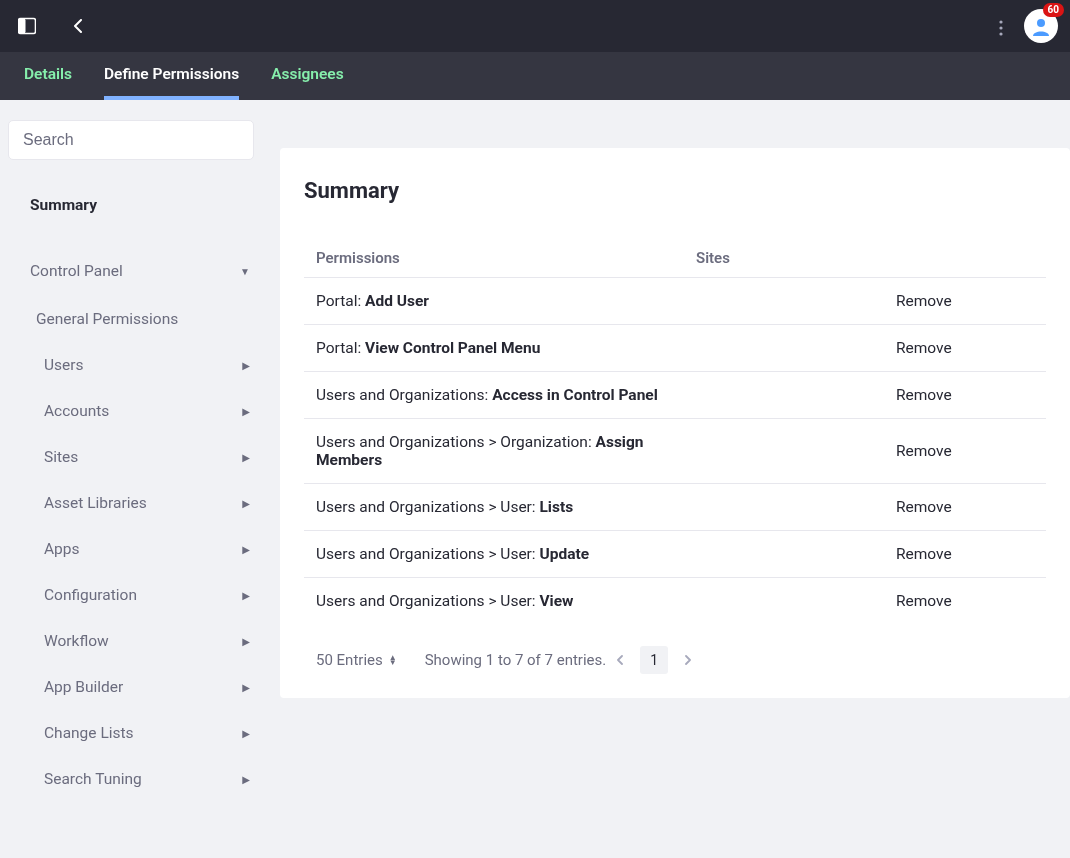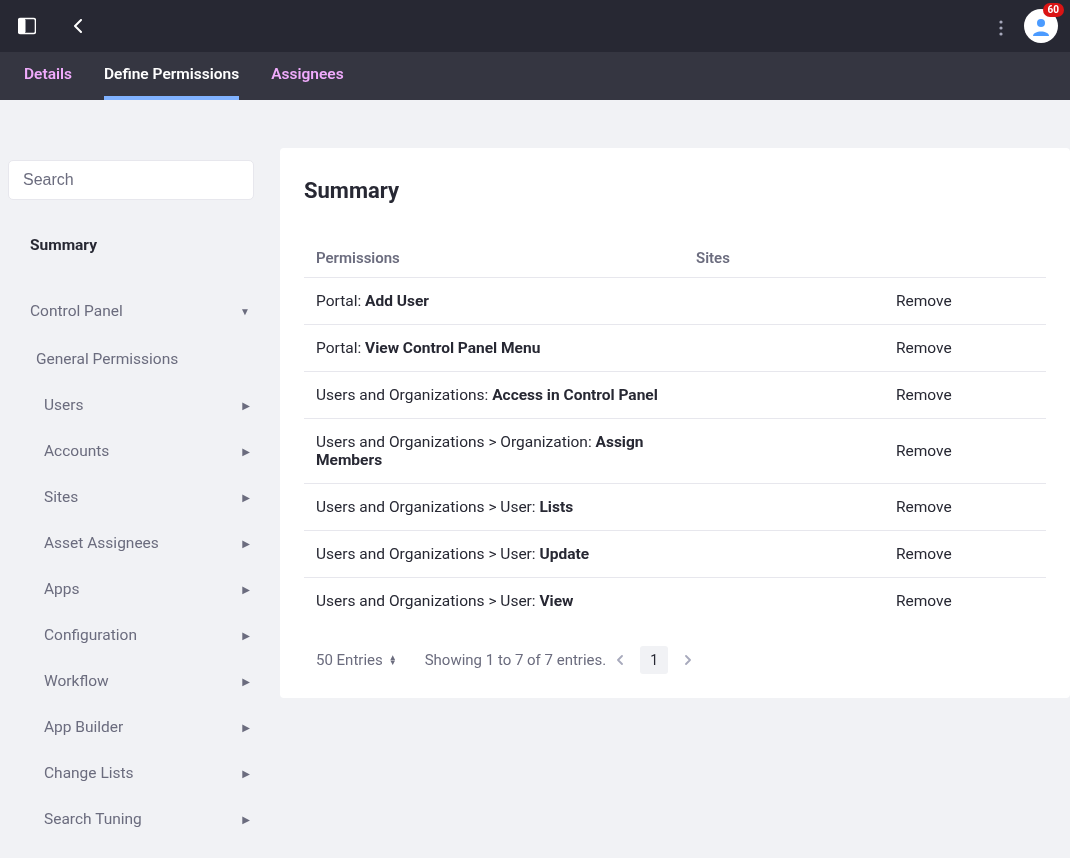--- a/index.html
+++ b/index.html
@@ -82,39 +82,39 @@
     background: #353641;
     display: flex;
     align-items: stretch;
     padding: 0 24px;
   }
   .tab {
     display: flex;
     align-items: center;
     padding: 0 0;
     margin-right: 32px;
-    color: #f0abfc;
+    color: #86efac;
     font-size: 15.5px;
     font-weight: 600;
     cursor: pointer;
     border-bottom: 4px solid transparent;
   }
   .tab.active {
     color: #fff;
     border-bottom-color: #80b2ff;
   }
 
   
   .body {
     display: flex;
     height: calc(858px - 52px - 48px);
   }
   .sidebar {
     width: 283px;
-    padding: 60px 8px 8px 8px;
+    padding: 20px 8px 8px 8px;
     overflow-y: auto;
   }
   .search-input {
     width: 246px;
     height: 40px;
     margin: 0 0 24px 0;
     padding: 0 14px;
     border: 1px solid #e7e7ed;
     border-radius: 5px;
     font-size: 16px;
@@ -327,21 +327,21 @@
     </div>
     <div class="nav-item">
       <span>Accounts</span>
       <span class="caret">▶</span>
     </div>
     <div class="nav-item">
       <span>Sites</span>
       <span class="caret">▶</span>
     </div>
     <div class="nav-item">
-      <span>Asset Assignees</span>
+      <span>Asset Libraries</span>
       <span class="caret">▶</span>
     </div>
     <div class="nav-item">
       <span>Apps</span>
       <span class="caret">▶</span>
     </div>
     <div class="nav-item">
       <span>Configuration</span>
       <span class="caret">▶</span>
     </div>

